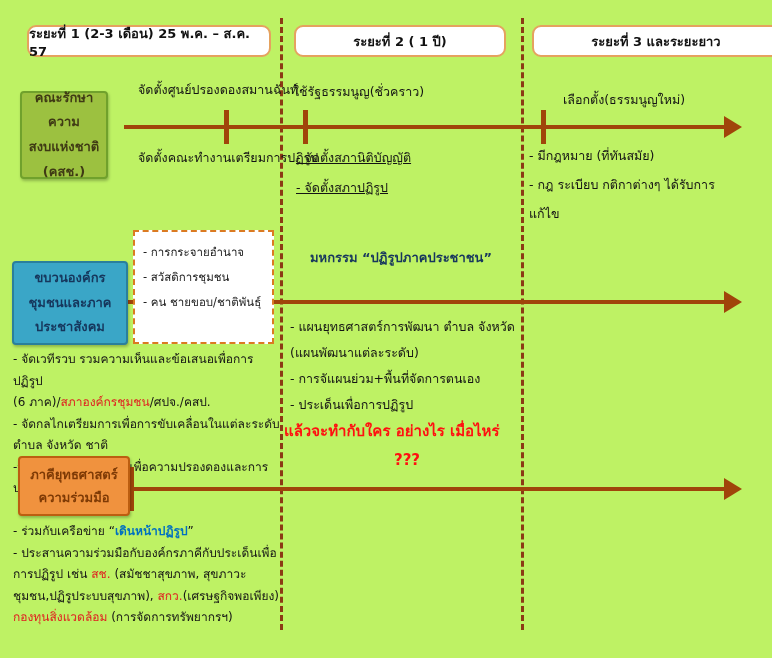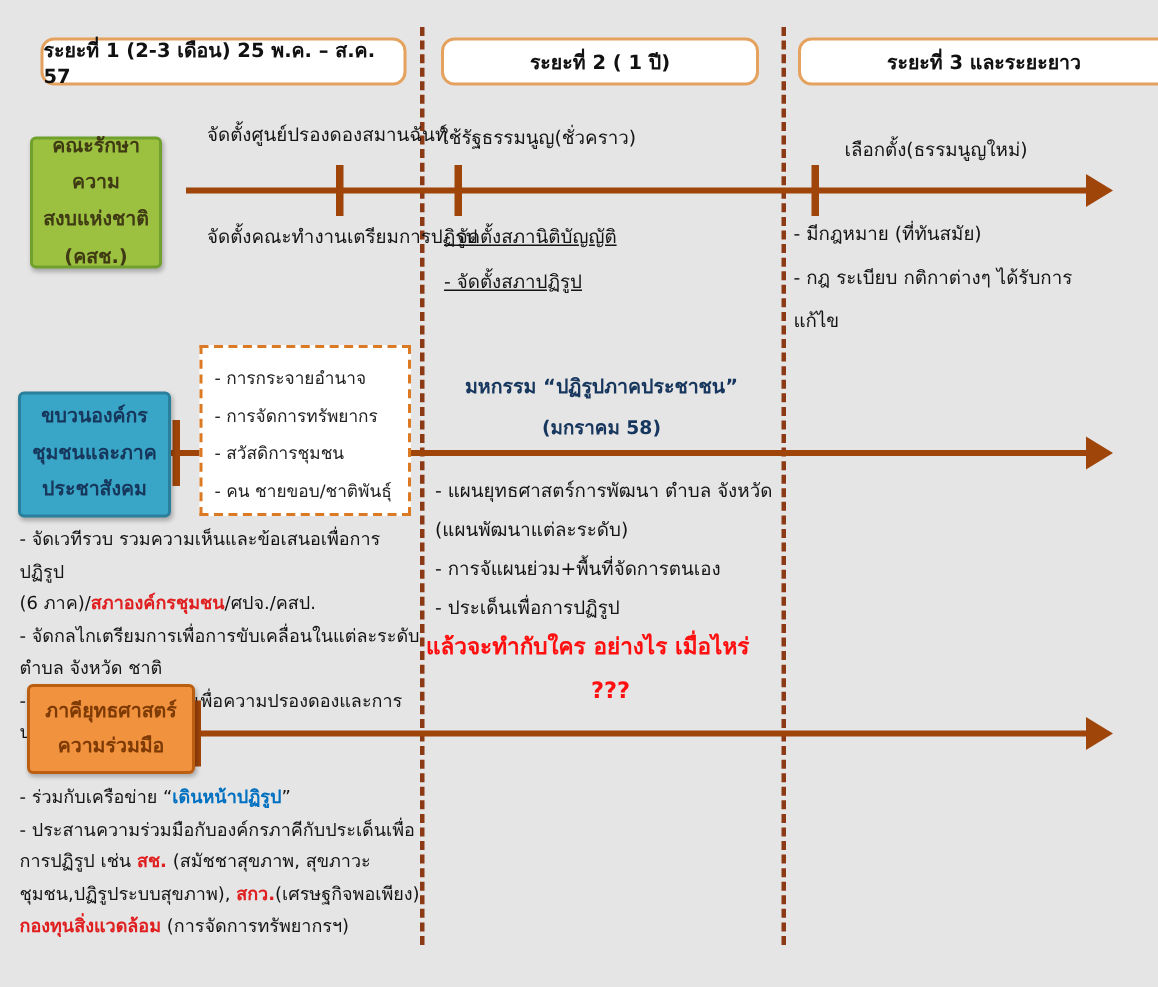--- a/index.html
+++ b/index.html
@@ -2,21 +2,21 @@
 <html><head>
 <meta charset="utf-8">
 <style>
   * { margin: 0; padding: 0; box-sizing: border-box; }
   html, body { background: #ffffff; }
   body { font-family: "DejaVu Sans", "Liberation Sans", sans-serif; }
   .canvas {
     position: relative;
     width: 772px;
     height: 658px;
-    background: #e5e5e5;
+    background: #bef264;
     overflow: hidden;
   }
   .abs { position: absolute; }
   .pre { white-space: pre-line; }
   .txt { font-size: 12.5px; color: #141414; line-height: 1.55; }
   .small { font-size: 12px; }
   .vdash {
     width: 0; height: 612px; top: 18px;
     border-left: 3px dashed #8C3A15;
   }
@@ -44,21 +44,21 @@
     border-bottom: 11px solid transparent;
     border-left: 18px solid #A0450A;
   }
   .issues-box {
     border: 2px dashed #DB7A22; background: #ffffff;
     padding: 8px 6px 4px 8px; font-size: 11.5px; color: #222222;
     line-height: 25px;
   }
   .event-blue { color: #17365D; font-weight: bold; text-align: center; }
   .red-q { color: #FF1010; font-weight: bold; font-size: 15px; }
-  .red-inline { color: #E02020; font-weight: bold; }
+  .red-inline { color: #E02020; }
   .blue-inline { color: #0070C0; font-weight: bold; margin-top: 41px; }
   .notes p { margin: 0; }
 </style>
 </head>
 <body>
 
 <div class="canvas">
 
   <div class="abs vdash" style="left:280px;"></div>
   <div class="abs vdash" style="left:521px;"></div>
@@ -92,33 +92,31 @@
 
   <div class="abs txt" style="left:531px;top:90px;margin-left:32px;">เลือกตั้ง(ธรรมนูญใหม่)</div>
   <div class="abs txt pre" style="left:529px;top:141px;line-height:29px;width:235px;">- มีกฎหมาย (ที่ทันสมัย)
 - กฎ ระเบียบ กติกาต่างๆ ได้รับการ
 แก้ไข</div>
 
   <div class="abs tline" style="left:114px;top:300px;width:616px;"></div>
   <div class="abs ahead" style="left:724px;top:291px;"></div>
   <div class="abs tick" style="left:115px;top:280px;height:44px;"></div>
 
-  <div class="abs actor-box actor-blue" style="left:12px;top:261px;width:102px;height:84px;">ขบวนองค์กร
+  <div class="abs actor-box actor-blue" style="left:12px;top:261px;width:116px;height:84px;">ขบวนองค์กร
 ชุมชนและภาค
 ประชาสังคม</div>
 
   <div class="abs issues-box" style="left:133px;top:230px;width:141px;height:114px;">
     <div>- การกระจายอำนาจ</div>
-    <div>- การจัดการทรัพยากร</div>
     <div>- สวัสดิการชุมชน</div>
     <div>- คน ชายขอบ/ชาติพันธุ์</div>
   </div>
 
   <div class="abs event-blue" style="left:288px;top:247px;width:226px;font-size:13px;">มหกรรม “ปฏิรูปภาคประชาชน”</div>
-  <div class="abs event-blue" style="left:288px;top:275px;width:226px;font-size:12.5px;">(มกราคม 58)</div>
 
   <div class="abs txt pre" style="left:290px;top:314px;width:232px;line-height:26px;">- แผนยุทธศาสตร์การพัฒนา ตำบล จังหวัด
 (แผนพัฒนาแต่ละระดับ)
 - การจัแผนย่วม+พื้นที่จัดการตนเอง
 - ประเด็นเพื่อการปฏิรูป</div>
 
   <div class="abs red-q" style="left:284px;top:419px;width:246px;">แล้วจะทำกับใคร อย่างไร เมื่อไหร่</div>
   <div class="abs red-q" style="left:284px;top:451px;width:246px;text-align:center;">???</div>
 
   <div class="abs notes txt small" style="left:13px;top:349px;width:267px;line-height:21.5px;">

